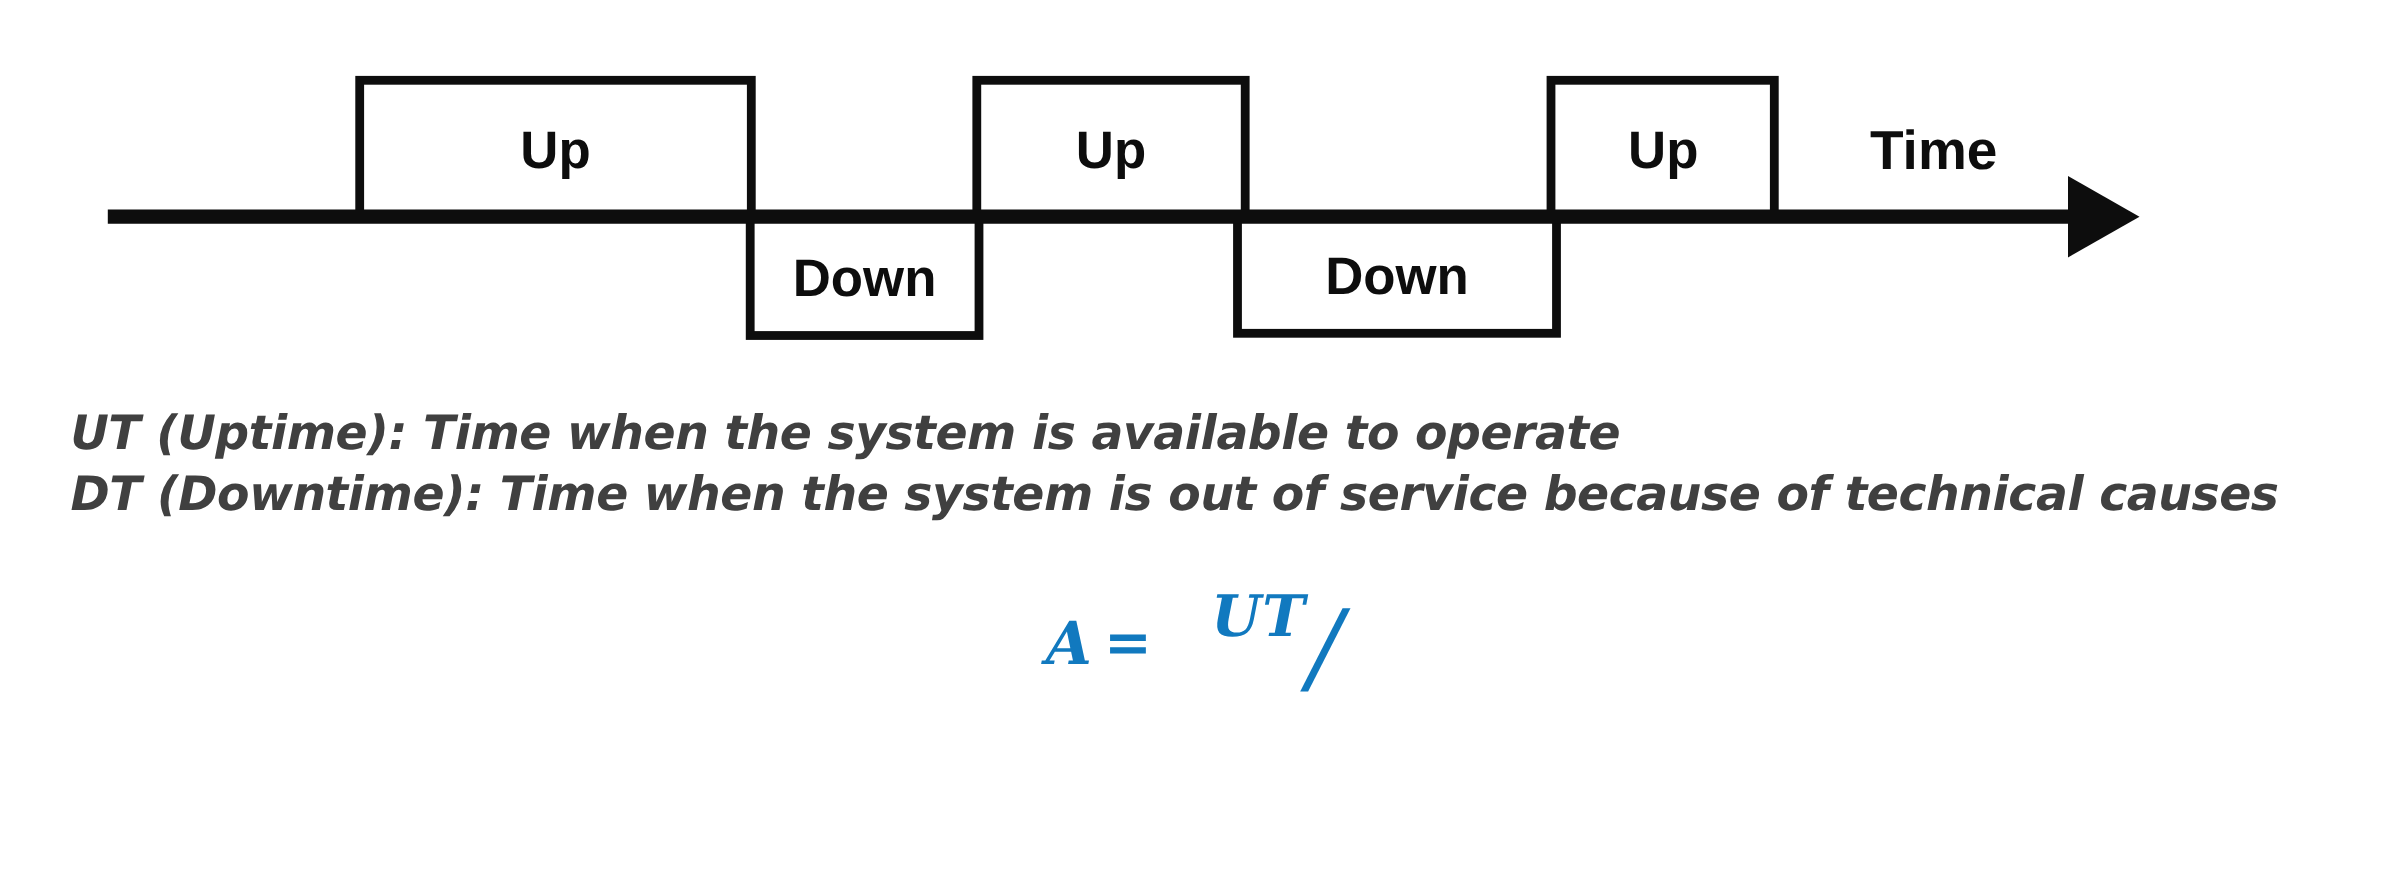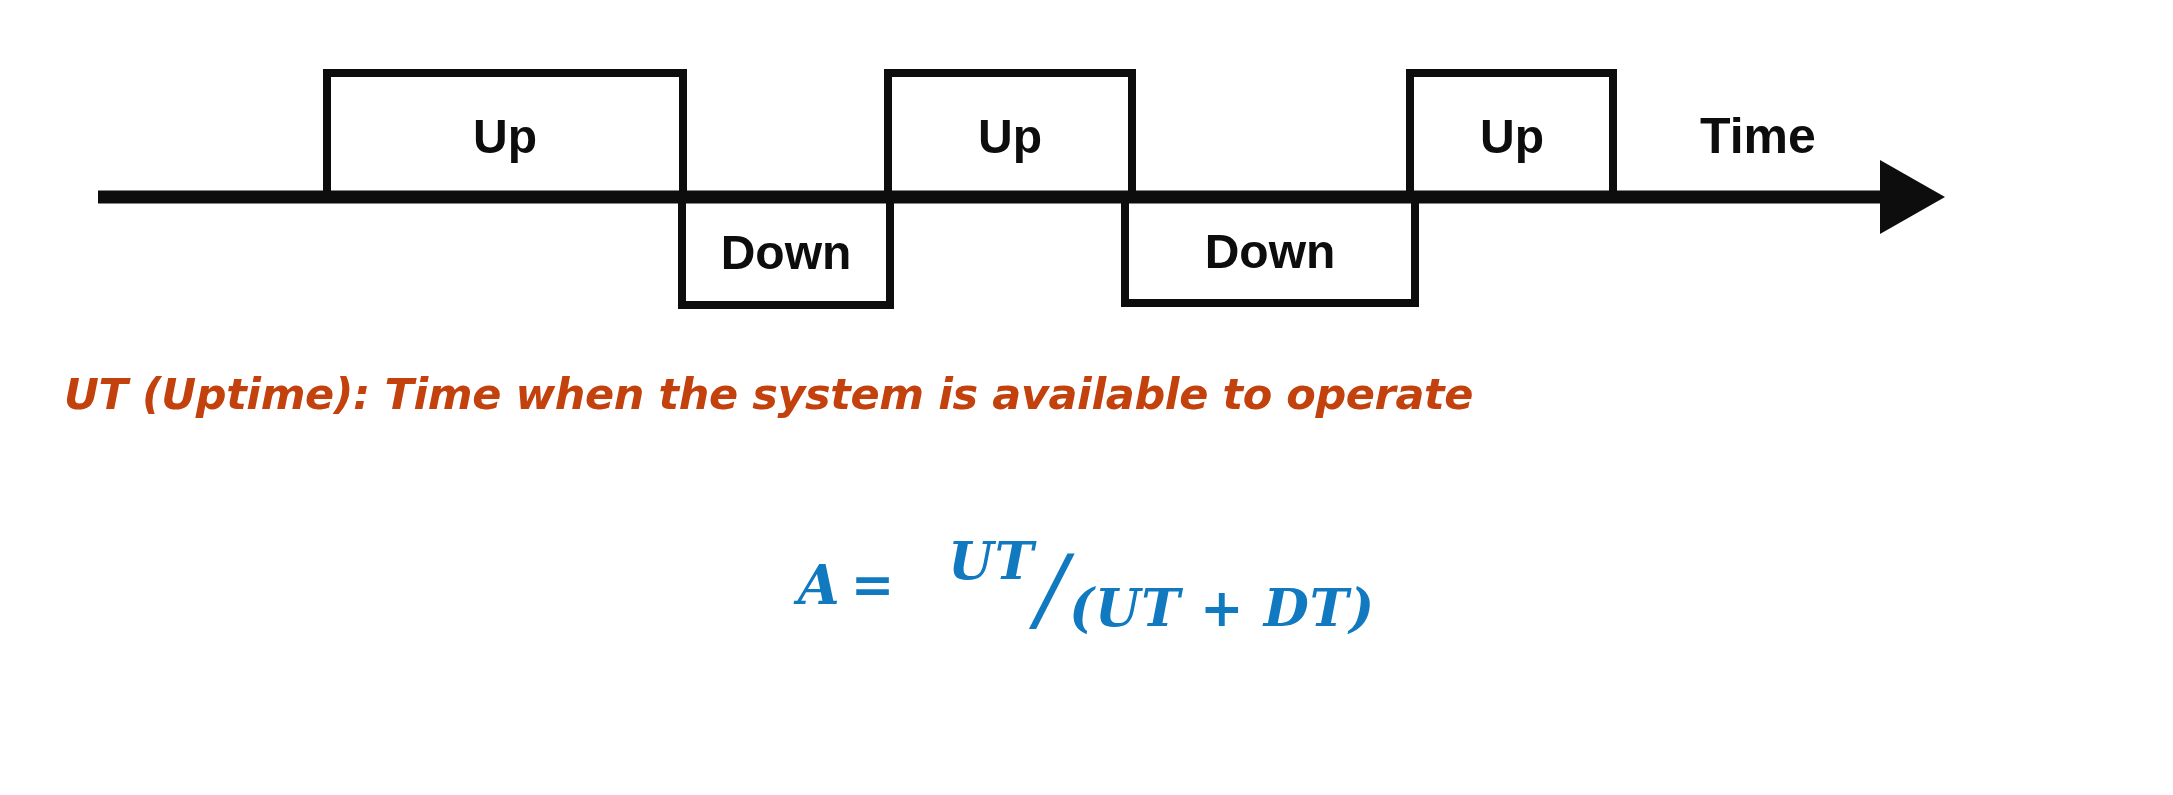--- a/index.html
+++ b/index.html
@@ -64,21 +64,21 @@
     left: 64px;
     top: 366px;
     width: 2060px;
   }
   .definition-line {
     font-family: "DejaVu Sans", sans-serif;
     font-style: italic;
     font-weight: bold;
     font-size: 43px;
     line-height: 56px;
-    color: #c2410c;
+    color: #404040;
     letter-spacing: -0.4px;
     white-space: nowrap;
   }
 
   
   #formula {
     position: absolute;
     left: 0;
     top: 548px;
     width: 2173px;
@@ -162,25 +162,25 @@
 
     <line class="axis-line" x1="98" y1="197" x2="1905" y2="197"></line>
     <polygon class="arrow-head" points="1880,160 1945,197 1880,234"></polygon>
 
     <text class="axis-label" x="1700" y="140">Time</text>
   </svg>
 </div>
 
 <div id="definitions">
   <div class="definition-line">UT (Uptime): Time when the system is available to operate</div>
+  <div class="definition-line">DT (Downtime): Time when the system is out of service because of technical causes</div>
 </div>
 
 <div id="formula">
   <span class="formula-row">
     <span class="formula-lhs">A</span>
     <span class="formula-eq">=</span>
     <span class="nice-fraction">
       <span class="frac-num">UT</span>
       <span class="frac-slash">/</span>
-      <span class="frac-den">(UT + DT)</span>
     </span>
   </span>
 </div>
 
 </body></html>

